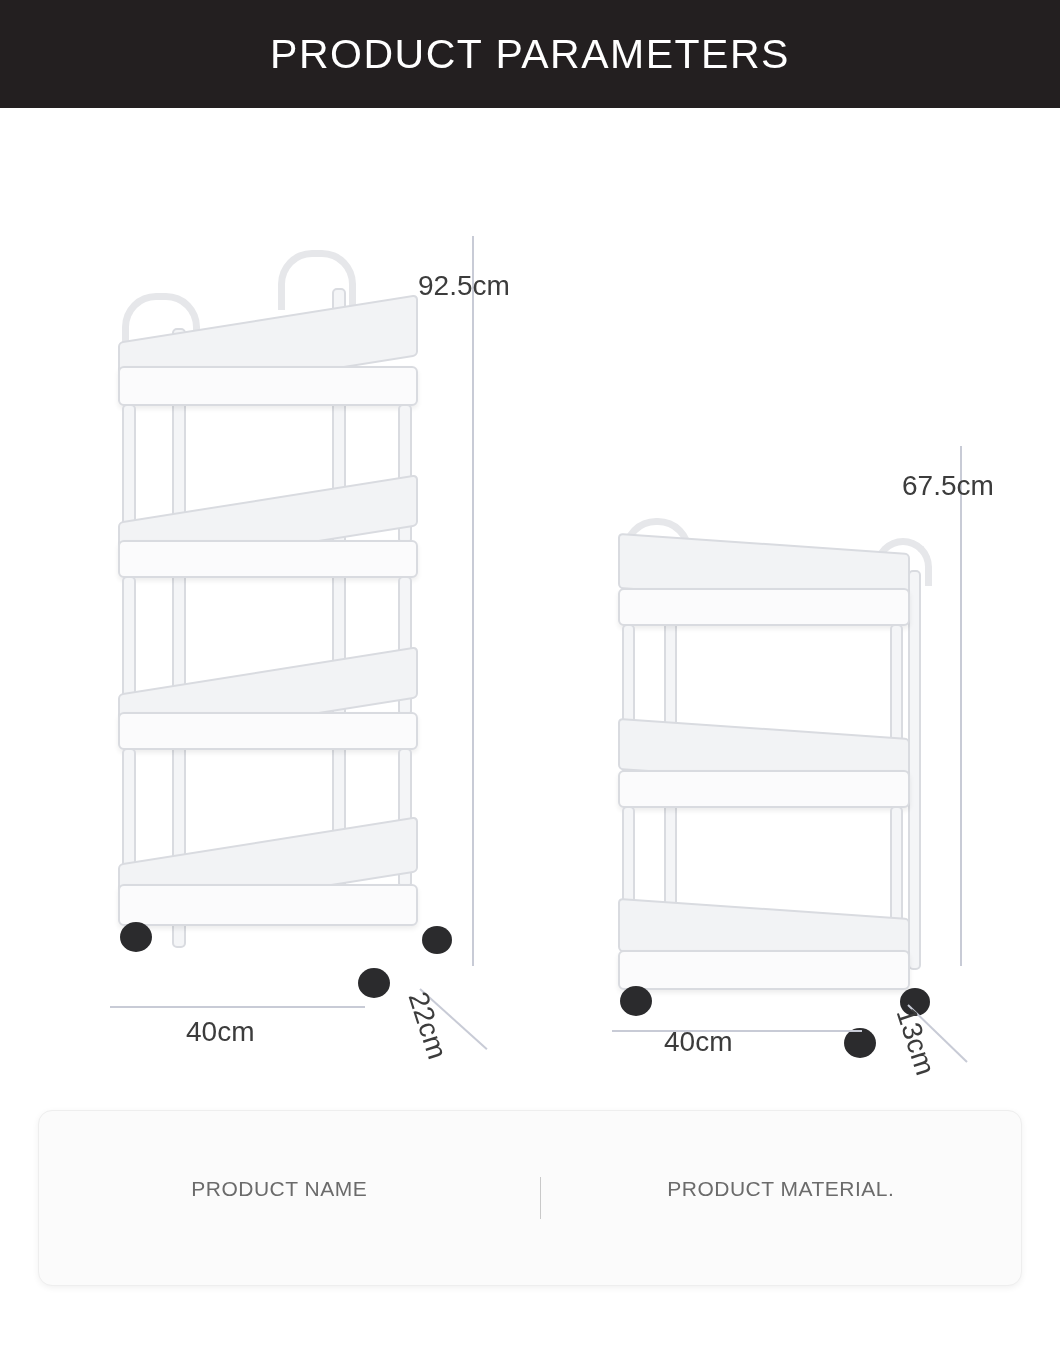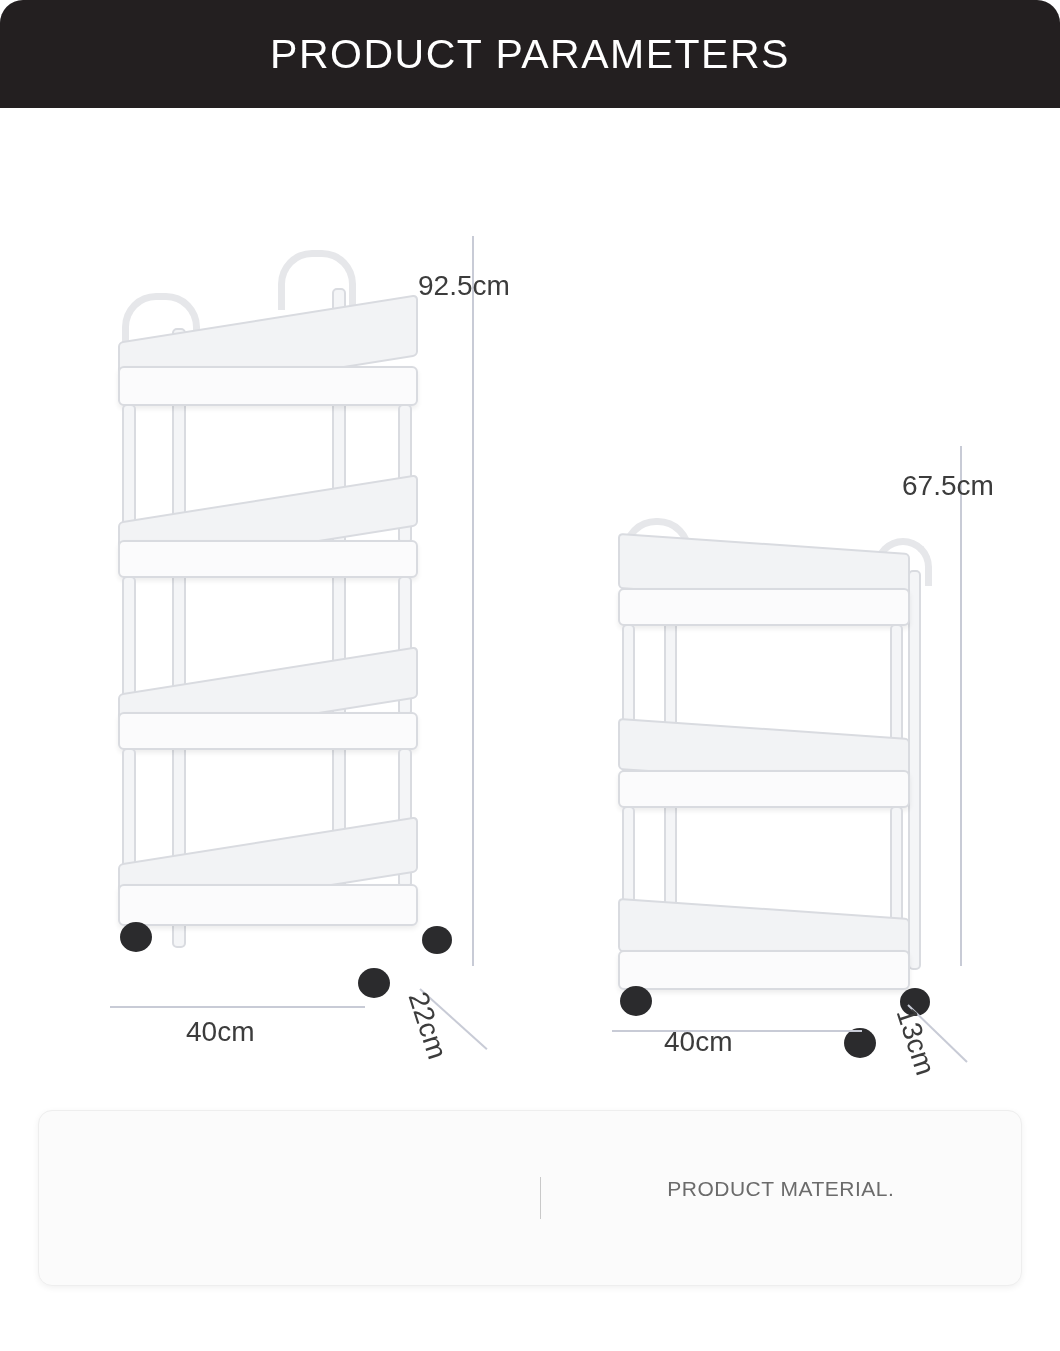--- a/index.html
+++ b/index.html
@@ -8,21 +8,20 @@
     height: 1351px;
     background: #ffffff;
     font-family: "Liberation Sans", sans-serif;
   }
   .page {
     position: relative;
     width: 1060px;
     height: 1351px;
     background: #ffffff;
     overflow: hidden;
-    border-radius: 23px;
   }
 
   
   .header {
     width: 100%;
     height: 108px;
     background: #231f20;
     display: flex;
     align-items: center;
     justify-content: center;
@@ -222,19 +221,20 @@
     <div class="dim-line" style="left:612px; top:922px; width:250px; height:2px;"></div>
     <div class="dim-label" style="left:664px; top:918px;">40cm</div>
 
     <div class="dim-line" style="left:908px; top:896px; width:82px; height:2px; transform: rotate(44deg); transform-origin: left center;"></div>
     <div class="dim-label" style="left:920px; top:896px; transform: rotate(72deg); transform-origin: left top;">13cm</div>
   </div>
 
 
   <div class="spec-card">
     <div class="spec-col">
+      <div class="spec-label">PRODUCT NAME</div>
     </div>
     <div class="spec-col">
       <div class="spec-label">PRODUCT MATERIAL.</div>
     </div>
   </div>
 
 </div>
 
 </body></html>

